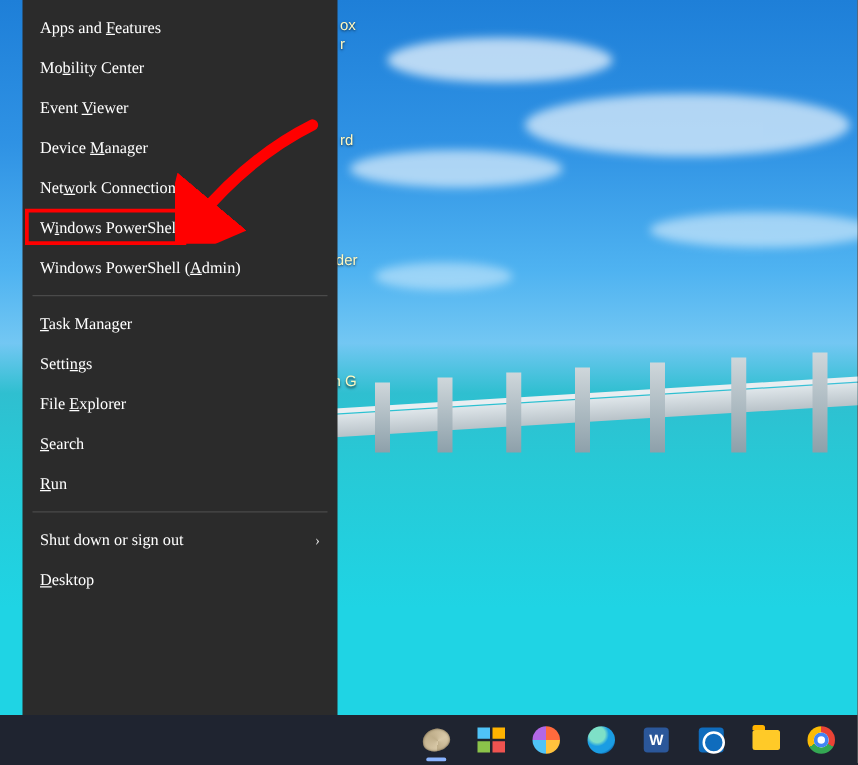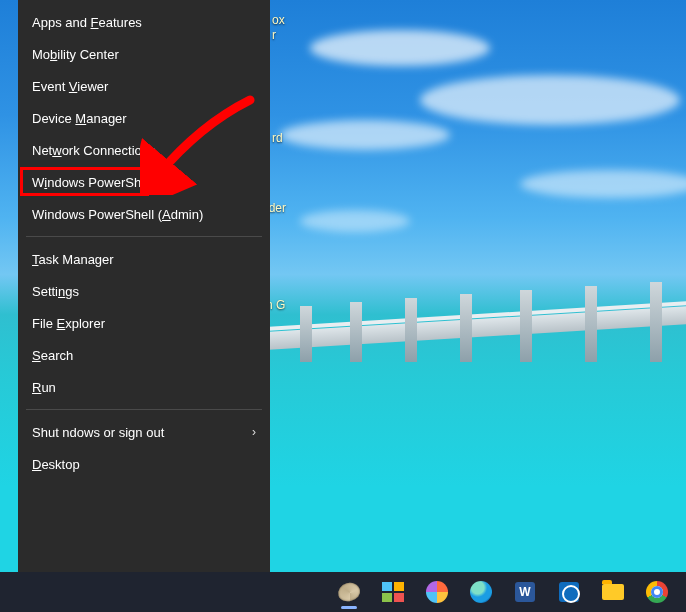--- a/index.html
+++ b/index.html
@@ -13,21 +13,21 @@
   .clouds { position:absolute; left:0; top:0; width:686px; height:300px; pointer-events:none; }
   .cloud { position:absolute; background: rgba(255,255,255,0.85); border-radius: 50%; filter: blur(4px); }
   .bridge-deck { position:absolute; left:265px; top:332px; width:440px; height:18px;
     background: linear-gradient(#dfe6ea,#b8c2c8); transform: skewY(-3.5deg); transform-origin:left center; }
   .bridge-rail { position:absolute; left:265px; top:327px; width:440px; height:4px;
     background:#e9eef1; transform: skewY(-3.5deg); transform-origin:left center; }
   .pier { position:absolute; width:12px; background: linear-gradient(#cfd7db,#8da0aa); bottom:210px; }
   .desktop-text { position:absolute; color:#fef9c3; font-size:12px; text-shadow:0 1px 2px rgba(0,0,0,.7); }
 
   .power-menu { position:absolute; left:18px; top:0; width:252px; height:572px;
-    background:#2b2b2b; color:#fff; font-size:13px; padding-top:6px; }
+    background:#2b2b2b; color:#fff; font-size:13px; padding-top:6px;font-family:Liberation Serif, serif; }
   .menu-item { display:flex; align-items:center; justify-content:space-between;
     height:32px; padding:0 14px; cursor:default; white-space:nowrap; }
   .menu-item .lbl { display:inline-block; }
   .menu-item .lbl u { text-decoration: underline; }
   .menu-sep { height:1px; background:#4a4a4a; margin:6px 8px; }
   .chevron { color:#ddd; font-size:12px; }
 
   .highlight-box { position:absolute; left:20px; top:167px; width:129px; height:29px;
     border:3px solid #ff0000; pointer-events:none; }
   .arrow-svg { position:absolute; left:140px; top:95px; width:120px; height:100px; pointer-events:none; }
@@ -80,21 +80,21 @@
     <div class="pier" style="left:405px;height:64px"></div>
     <div class="pier" style="left:460px;height:68px"></div>
     <div class="pier" style="left:520px;height:72px"></div>
     <div class="pier" style="left:585px;height:76px"></div>
     <div class="pier" style="left:650px;height:80px"></div>
   </div>
 
   <div id="desktop-labels">
       <div class="desktop-text" style="left: 272px; top: 13px;">ox</div>
       <div class="desktop-text" style="left: 272px; top: 28px;">r</div>
-      <div class="desktop-text" style="left: 272px; top: 105px; margin-top: 26px;">rd</div>
+      <div class="desktop-text" style="left: 272px; top: 105px;">rd</div>
       <div class="desktop-text" style="left: 266px; top: 201px;">lder</div>
       <div class="desktop-text" style="left: 266px; top: 298px;">h G</div>
     </div>
 
   <div class="power-menu">
     <div id="menu-container">
         <div class="menu-item">
           <span class="lbl">Apps and <u>F</u>eatures</span>
         </div>
         <div class="menu-item">
@@ -126,21 +126,21 @@
           <span class="lbl">File <u>E</u>xplorer</span>
         </div>
         <div class="menu-item">
           <span class="lbl"><u>S</u>earch</span>
         </div>
         <div class="menu-item">
           <span class="lbl"><u>R</u>un</span>
         </div>
         <div class="menu-sep"></div>
         <div class="menu-item">
-          <span class="lbl">Shut ndows or sign out</span>
+          <span class="lbl">Shut down or sign out</span>
           <span class="chevron">›</span>
         </div>
         <div class="menu-item">
           <span class="lbl"><u>D</u>esktop</span>
         </div>
       </div>
   </div>
 
   <div class="highlight-box"></div>
   <svg class="arrow-svg" viewBox="0 0 120 100">

